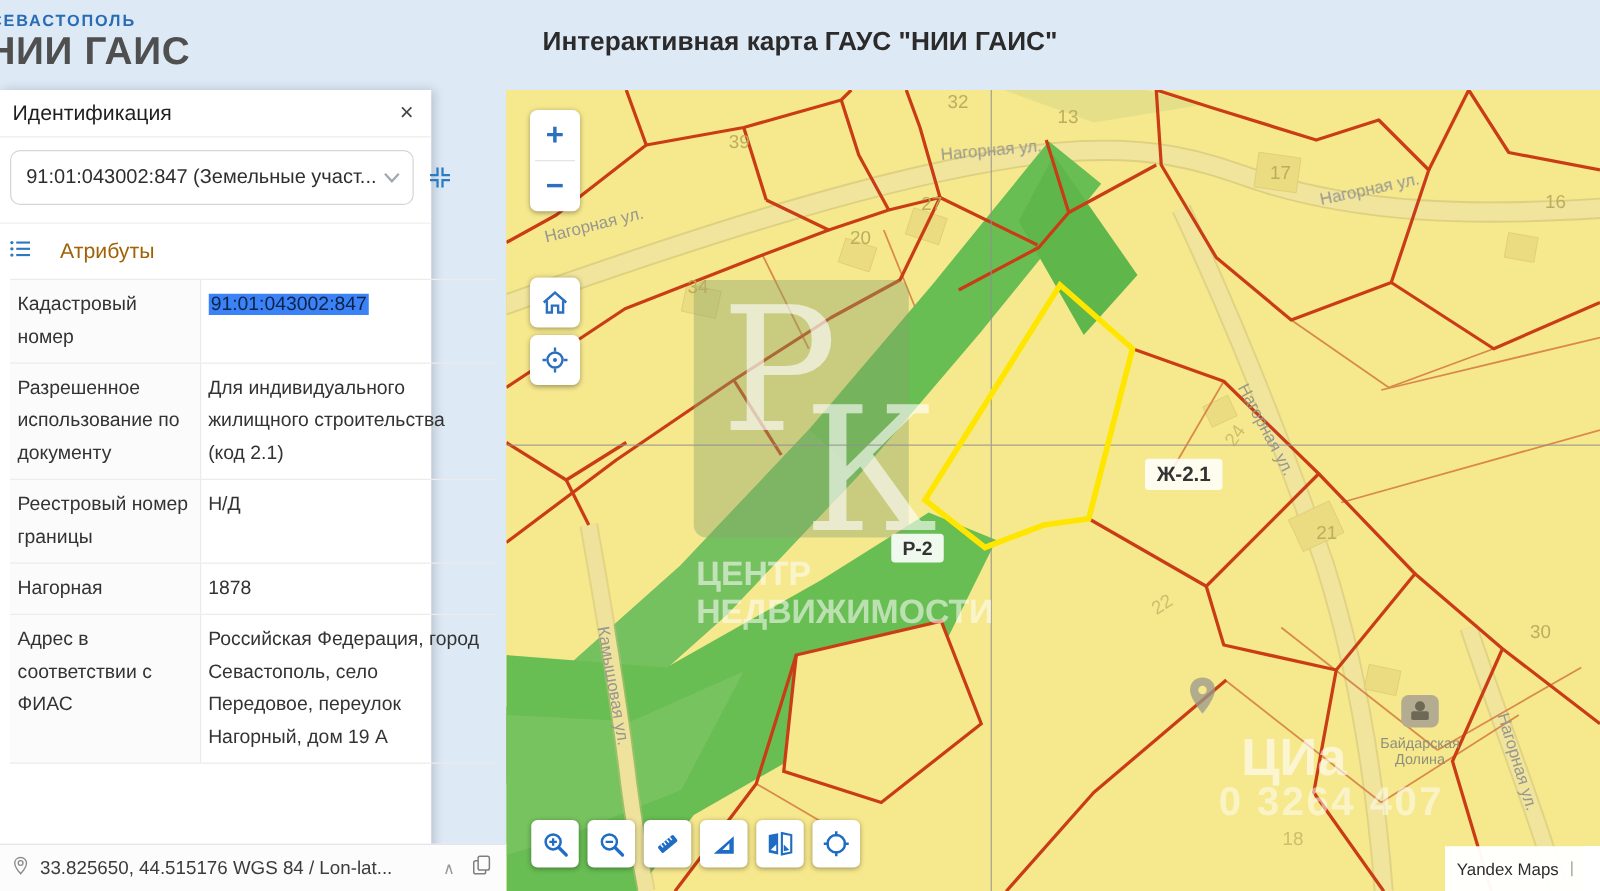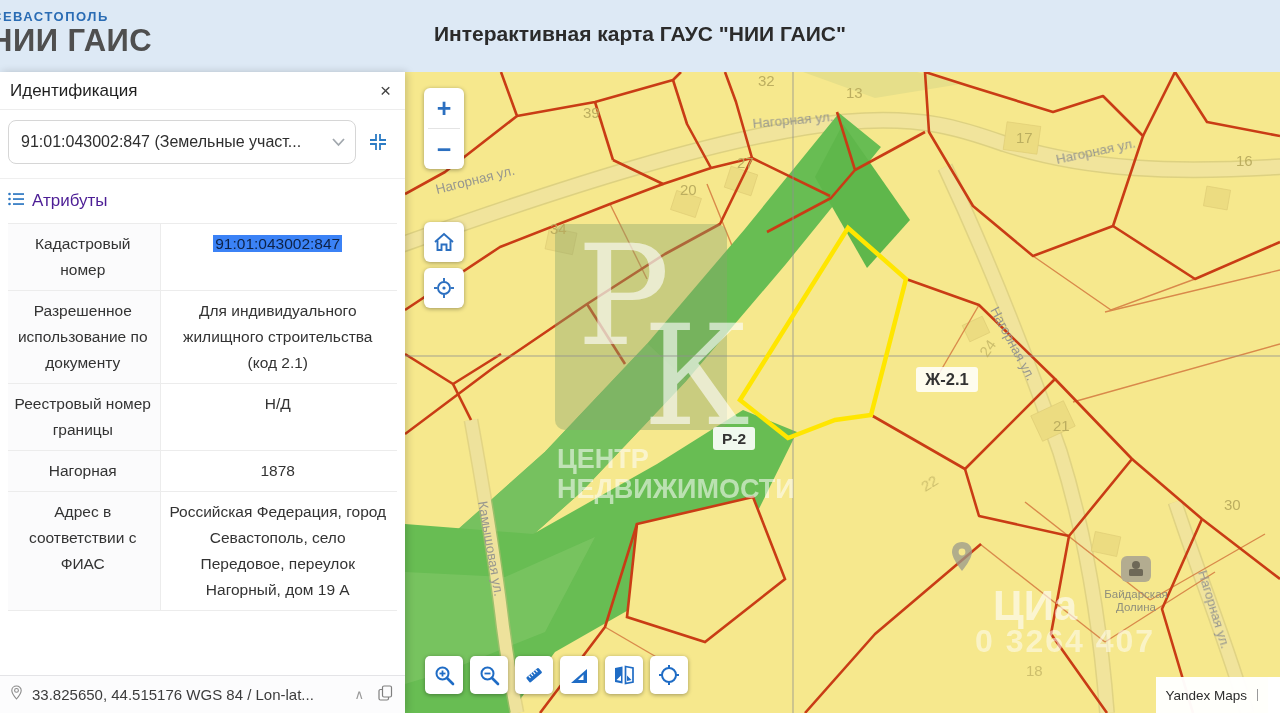--- a/index.html
+++ b/index.html
@@ -7,34 +7,34 @@
   #app { position:relative; width:1280px; height:713px; background:#dde9f5; }
 
   
   #header { position:absolute; left:0; top:0; width:1280px; height:72px; background:#dde9f5; }
   .logo { position:absolute; left:-10px; top:10px; line-height:1; }
   .logo-top { display:block; margin-left:2px; font-size:13px; font-weight:bold; letter-spacing:1.5px; color:#2a6cb4; }
   .logo-bottom { display:block; margin-top:2px; font-size:31px; font-weight:bold; color:#4f4f4f; letter-spacing:0.5px; }
   .map-title { position:absolute; left:50%; top:22px; transform:translateX(-50%); font-size:21px; font-weight:bold; color:#2b2b2b; white-space:nowrap; }
 
   
-  #panel { position:absolute; left:0; top:72px; width:405px; height:641px; background:#fff; z-index:5; box-shadow:2px 0 8px rgba(0,0,0,.18); }
+  #panel { position:absolute; left:0; top:72px; width:345px; height:641px; background:#fff; z-index:5; box-shadow:2px 0 8px rgba(0,0,0,.18); }
   .panel-header { display:flex; align-items:center; justify-content:space-between; height:38px; padding:0 14px 0 10px; border-bottom:1px solid #ededed; }
   .panel-title { font-size:17px; font-weight:500; color:#1f1f1f; }
   .close-x { font-size:19px; color:#444; cursor:pointer; line-height:1; }
   .selector-row { display:flex; align-items:center; padding:10px 16px 14px 8px; border-bottom:1px solid #efefef; }
   .select-box { display:flex; align-items:center; width:354px; height:44px; background:#fff; border:1px solid #d6d6d6; border-radius:8px; padding:0 10px 0 12px; }
   .select-value { flex:1; font-size:16px; color:#2e2e2e; white-space:nowrap; overflow:hidden; }
   .select-chevron { color:#9aa0a6; font-size:14px; margin-left:6px; }
   .compress-btn { margin-left:11px; width:22px; height:22px; display:flex; align-items:center; justify-content:center; cursor:pointer; }
   .attrs-row { display:flex; align-items:center; padding:12px 10px 10px 8px; }
-  .attrs-link { font-size:17px; color:#4c1d95; margin-left:8px; cursor:pointer; }
+  .attrs-link { font-size:17px; color:#a16207; margin-left:24px; cursor:pointer; }
 
   table.attrs { border-collapse:collapse; margin:2px 8px 0 8px; width:389px; table-layout:fixed; }
-  table.attrs td { border-top:1px solid #ececec; font-size:15.5px; line-height:1.68; color:#333; vertical-align:top; padding:7px 8px 7px 6px;text-align:center; }
+  table.attrs td { border-top:1px solid #ececec; font-size:15.5px; line-height:1.68; color:#333; vertical-align:top; padding:7px 8px 7px 6px; }
   table.attrs tr:last-child td { border-bottom:1px solid #ececec; }
   td.attr-label { width:152px; background:#fbfbfc; }
   td.attr-value { border-left:1px solid #ececec; padding-left:12px; }
   .hl { background:#3b82f6; color:#0d2247; padding:0 2px; }
 
   .statusbar { position:absolute; left:0; bottom:0; width:405px; height:38px; background:#fcfcfd; border-top:1px solid #e4e4e7; display:flex; align-items:center; padding:0 12px 0 10px; }
   .statusbar .coords { flex:1; font-size:15px; color:#3c3c3c; margin-left:9px; white-space:nowrap; }
   .chev-up { color:#9a9a9a; font-size:13px; margin-right:14px; }
 
   

